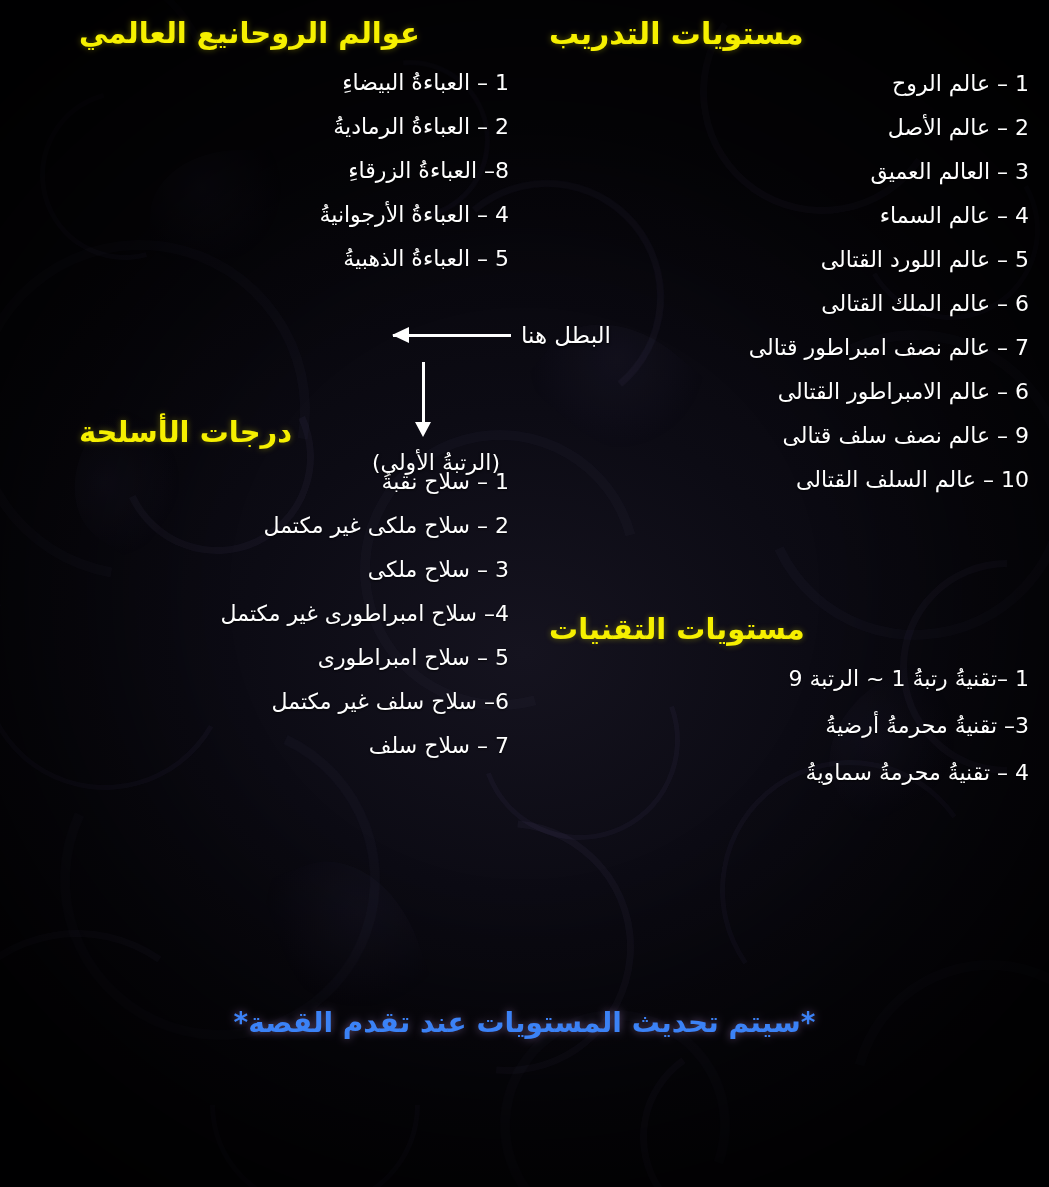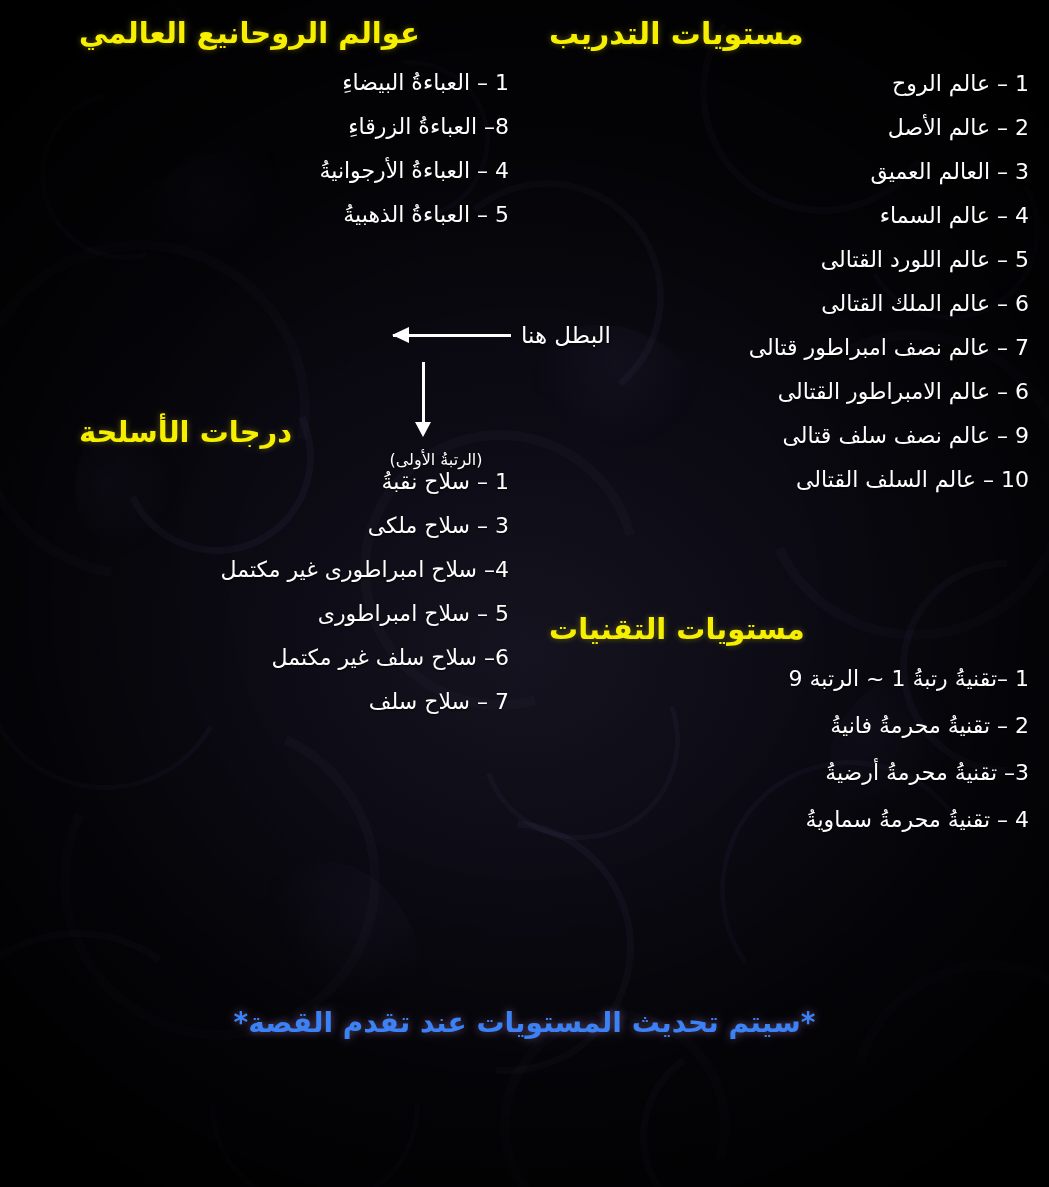--- a/index.html
+++ b/index.html
@@ -157,21 +157,21 @@
     position: absolute;
     left: -7px;
     bottom: -13px;
     border-left: 8px solid transparent;
     border-right: 8px solid transparent;
     border-top: 15px solid #ffffff;
   }
   #rank-note {
     margin-top: 22px;
     margin-right: 50px;
-    font-size: 16px;
+    font-size: 22px;
     color: #ffffff;
     white-space: nowrap;
     text-shadow: 0 1px 3px rgba(0,0,0,.9);
   }
 
   
   #footer-note {
     position: absolute;
     bottom: 148px;
     left: 0;
@@ -236,40 +236,41 @@
       <li>6 – عالم  الامبراطور القتالى</li>
       <li>9 – عالم نصف سلف قتالى</li>
       <li>10 – عالم السلف القتالى</li>
     </ul>
   </div>
 
   <div class="col" id="col-techniques">
     <div class="heading">مستويات التقنيات</div>
     <ul class="list">
       <li>1 –تقنيةُ رتبةُ 1  ~  الرتبة 9</li>
-      <li>2 – تقنيةُ محرمةُ فانيةُ</li>
       <li>3– تقنيةُ محرمةُ أرضيةُ</li>
       <li>4 – تقنيةُ محرمةُ سماويةُ</li>
     </ul>
   </div>
 
   <div class="col" id="col-worlds">
     <div class="heading">عوالم الروحانيع العالمي</div>
     <ul class="list">
       <li>1 – العباءةُ البيضاءِ</li>
+      <li>2 – العباءةُ الرماديةُ</li>
       <li>8– العباءةُ الزرقاءِ</li>
       <li>4 – العباءةُ الأرجوانيةُ</li>
       <li>5 – العباءةُ الذهبيةُ</li>
     </ul>
   </div>
 
   <div class="col" id="col-weapons">
     <div class="heading">درجات الأسلحة</div>
     <ul class="list">
       <li>1 – سلاح نقبةُ</li>
+      <li>2 – سلاح ملكى غير مكتمل</li>
       <li>3 – سلاح ملكى</li>
       <li>4– سلاح امبراطورى غير مكتمل</li>
       <li>5 – سلاح امبراطورى</li>
       <li>6– سلاح سلف غير مكتمل</li>
       <li>7 – سلاح سلف</li>
     </ul>
   </div>
 
   <div id="annotation">
     <div class="ann-row">

